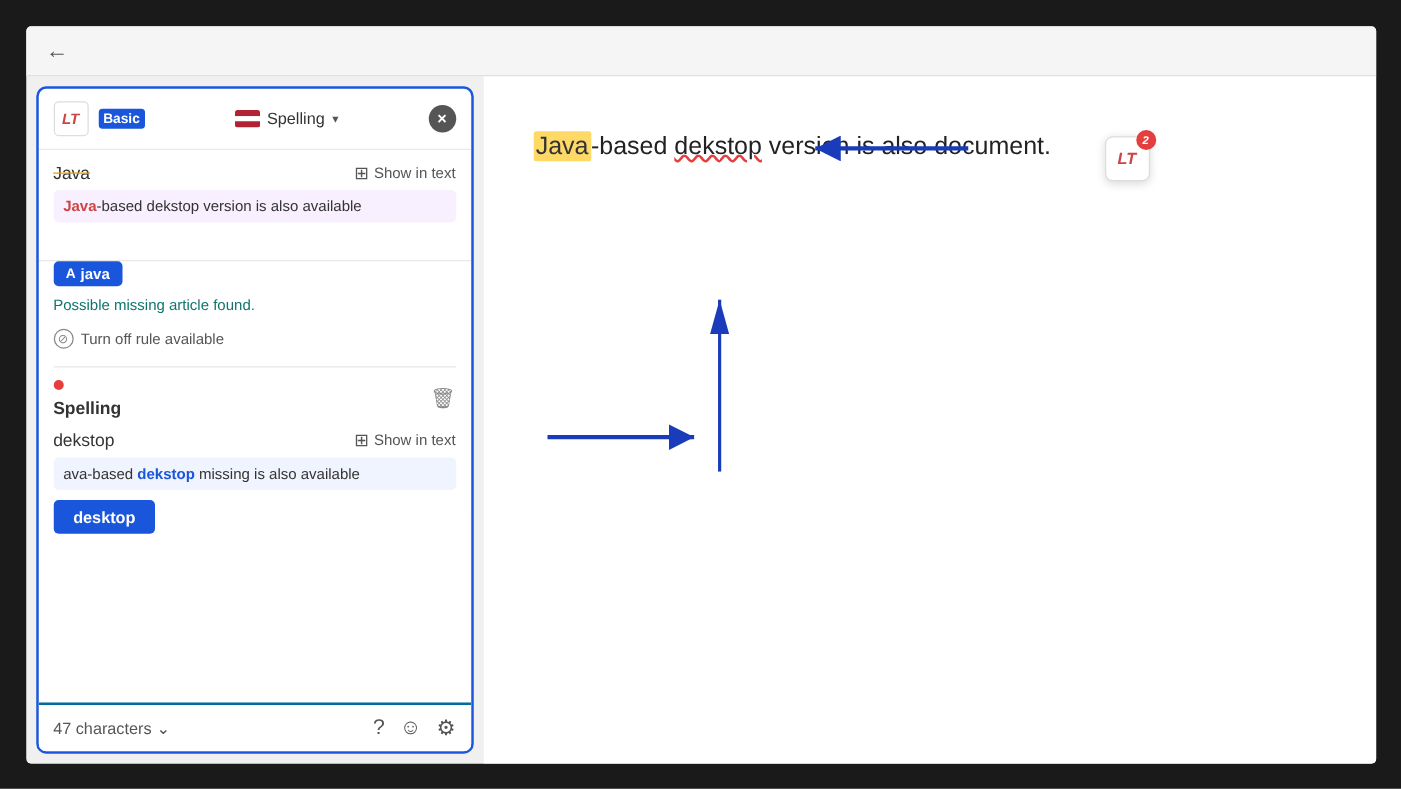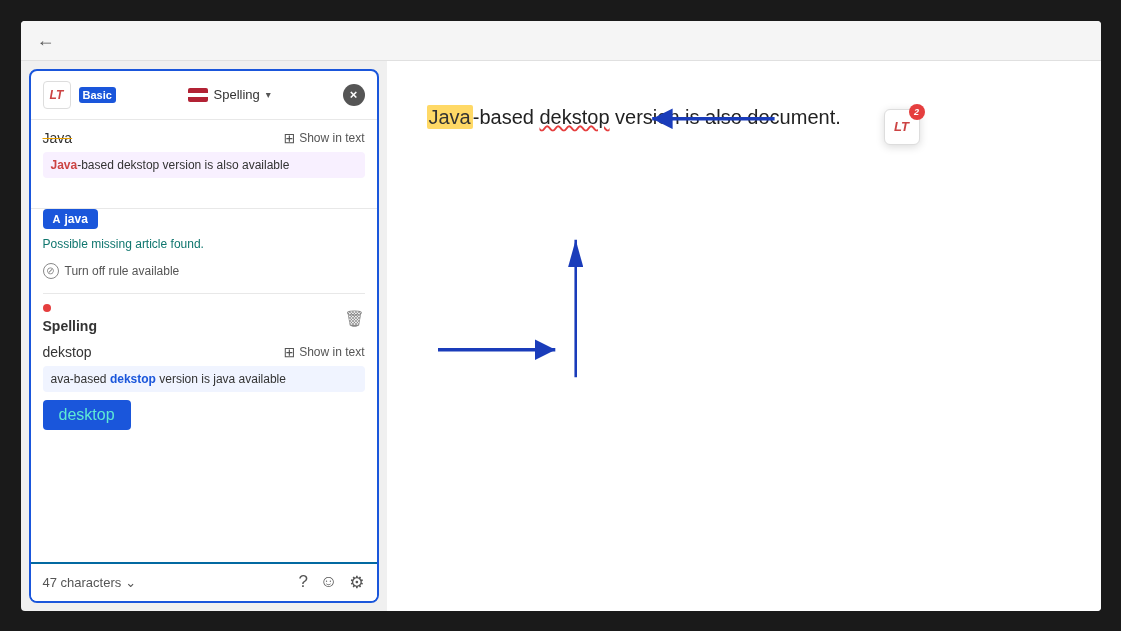--- a/index.html
+++ b/index.html
@@ -308,23 +308,23 @@
     }
     .spelling-context .highlight-spelling {
       color: #1a56db;
       font-weight: 700;
     }
     .spelling-suggestion-area {
       padding: 0 12px 10px;
     }
     .desktop-btn {
       background: #1a56db;
-      color: #5eead4;
-      font-size: 16px;
-      font-weight: 400;
+      color: #ffffff;
+      font-size: 13px;
+      font-weight: 700;
       padding: 6px 16px;
       border-radius: 4px;
       cursor: pointer;
       display: inline-block;
     }
     
     .lt-panel-footer {
       display: flex;
       align-items: center;
       justify-content: space-between;
@@ -485,21 +485,21 @@
 
         <div class="spelling-word-row">
           <span class="spelling-word">dekstop</span>
           <div class="show-in-text">
             <span class="show-in-text-icon">⊞</span>
             <span>Show in text</span>
           </div>
         </div>
 
         <div class="spelling-context">
-          <span>ava-based </span><span class="highlight-spelling">dekstop</span><span> version is java available</span>
+          <span>ava-based </span><span class="highlight-spelling">dekstop</span><span> missing is also available</span>
         </div>
 
         <div class="spelling-suggestion-area">
           <div class="desktop-btn">desktop</div>
         </div>
 
       </div>
 
       <div class="lt-panel-footer">
         <div class="char-count">

